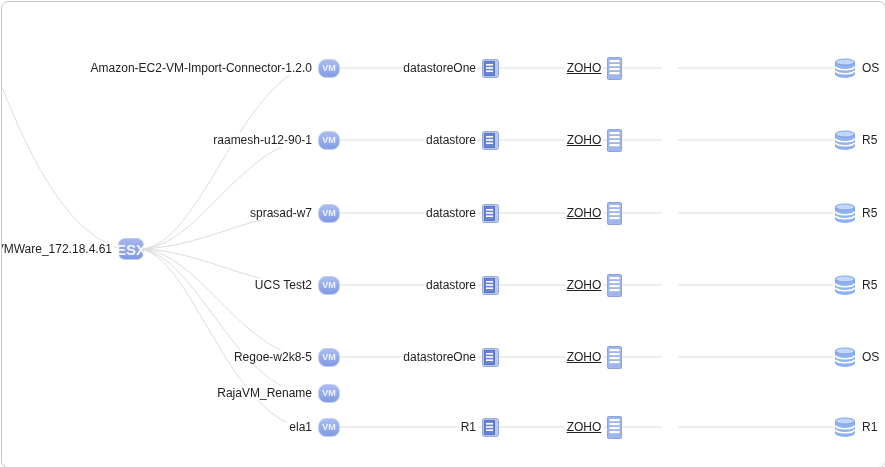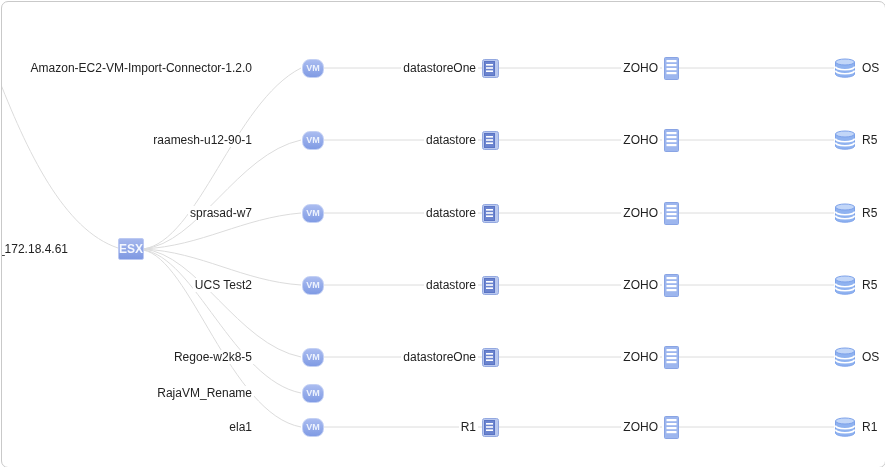--- a/index.html
+++ b/index.html
@@ -8,38 +8,38 @@
     background:#ffffff;border:1px solid #c9c9c9;border-radius:7px;
     overflow:hidden;font-family:"Liberation Sans",sans-serif;
   }
   svg.links{position:absolute;left:0;top:0;}
   svg.links path{fill:none;stroke:#dcdcdc;stroke-width:1;}
   .node{
     position:absolute;display:flex;align-items:center;gap:4px;height:24px;
     top:calc(var(--y) - 12px);font-size:12px;color:#222222;white-space:nowrap;
   }
   .node .nlabel{background:#ffffff;padding:0 2px;}
-  .vm-node{left:0;width:322px;justify-content:flex-end;}
+  .vm-node{left:16px;width:322px;justify-content:flex-end;}
   .ds-node{left:330px;width:167px;justify-content:flex-end;}
-  .srv-node{left:506px;width:171px;justify-content:flex-end;}
+  .srv-node{left:506px;width:171px;justify-content:center;text-decoration:underline;}
   .disk-node{left:832px;justify-content:center;}
   .esx-node{left:0;width:142px;justify-content:flex-end;}
   .badge{
     display:inline-flex;align-items:center;justify-content:center;
-    box-sizing:border-box;font-weight:bold;flex:none;margin-left:44px;
+    box-sizing:border-box;font-weight:bold;flex:none;
   }
   .badge.vm{
     width:22px;height:19px;border-radius:8px;
     background:linear-gradient(180deg,#aabcf0 0%,#809be4 100%);
     border:1px solid #c3d0f4;color:#edf2fd;font-size:9px;
   }
   .badge.esx{
-    width:26px;height:22px;border-radius:2px;
+    width:26px;height:22px;border-radius:7px;
     background:linear-gradient(180deg,#a5b7ec 0%,#7f99e2 100%);
-    border:1px solid #bcc9f2;color:#f4f7fe;font-size:12px;
+    border:1px solid #bcc9f2;color:#f4f7fe;font-size:15px;
   }
   .icon{display:block;flex:none;background:#ffffff;}
 </style>
 </head>
 <body>
 
 <div class="panel">
 
   <svg class="links" width="883" height="465" viewBox="0 0 883 465">
 

